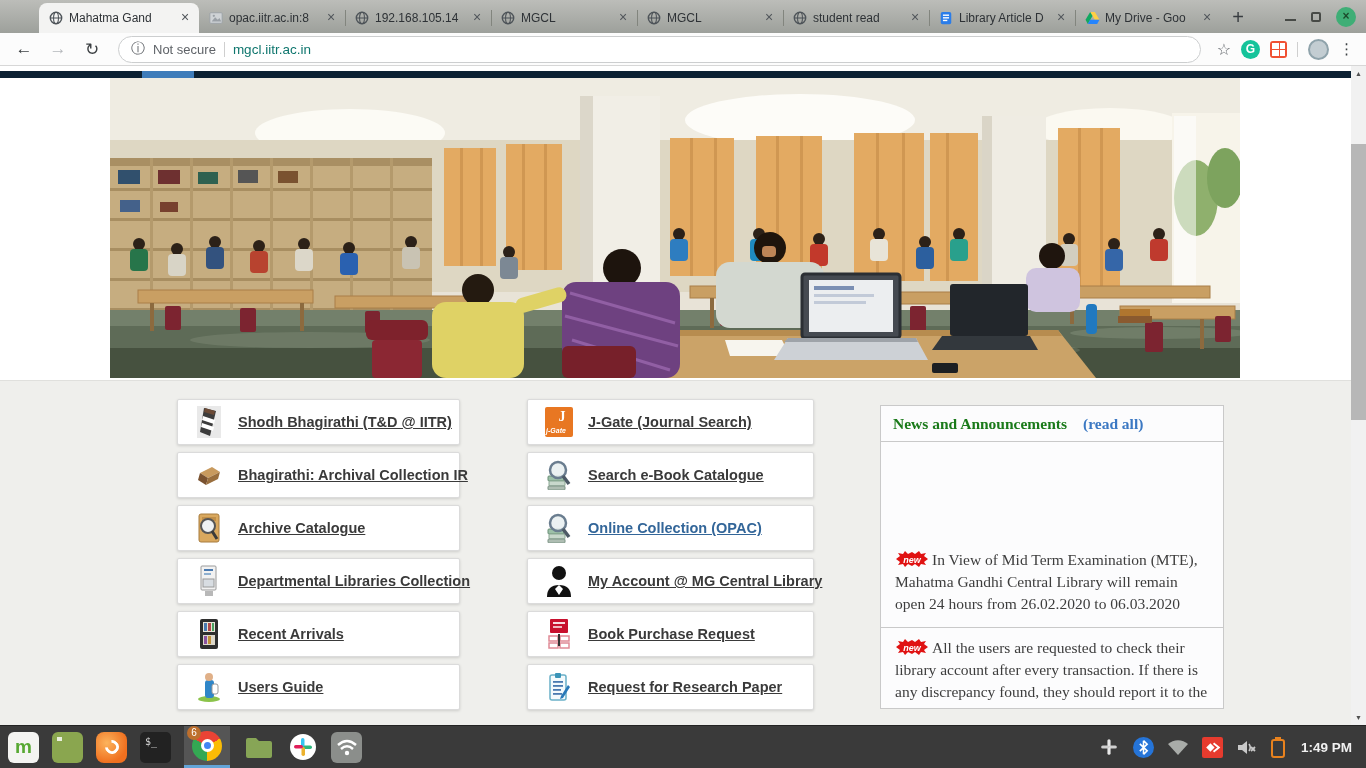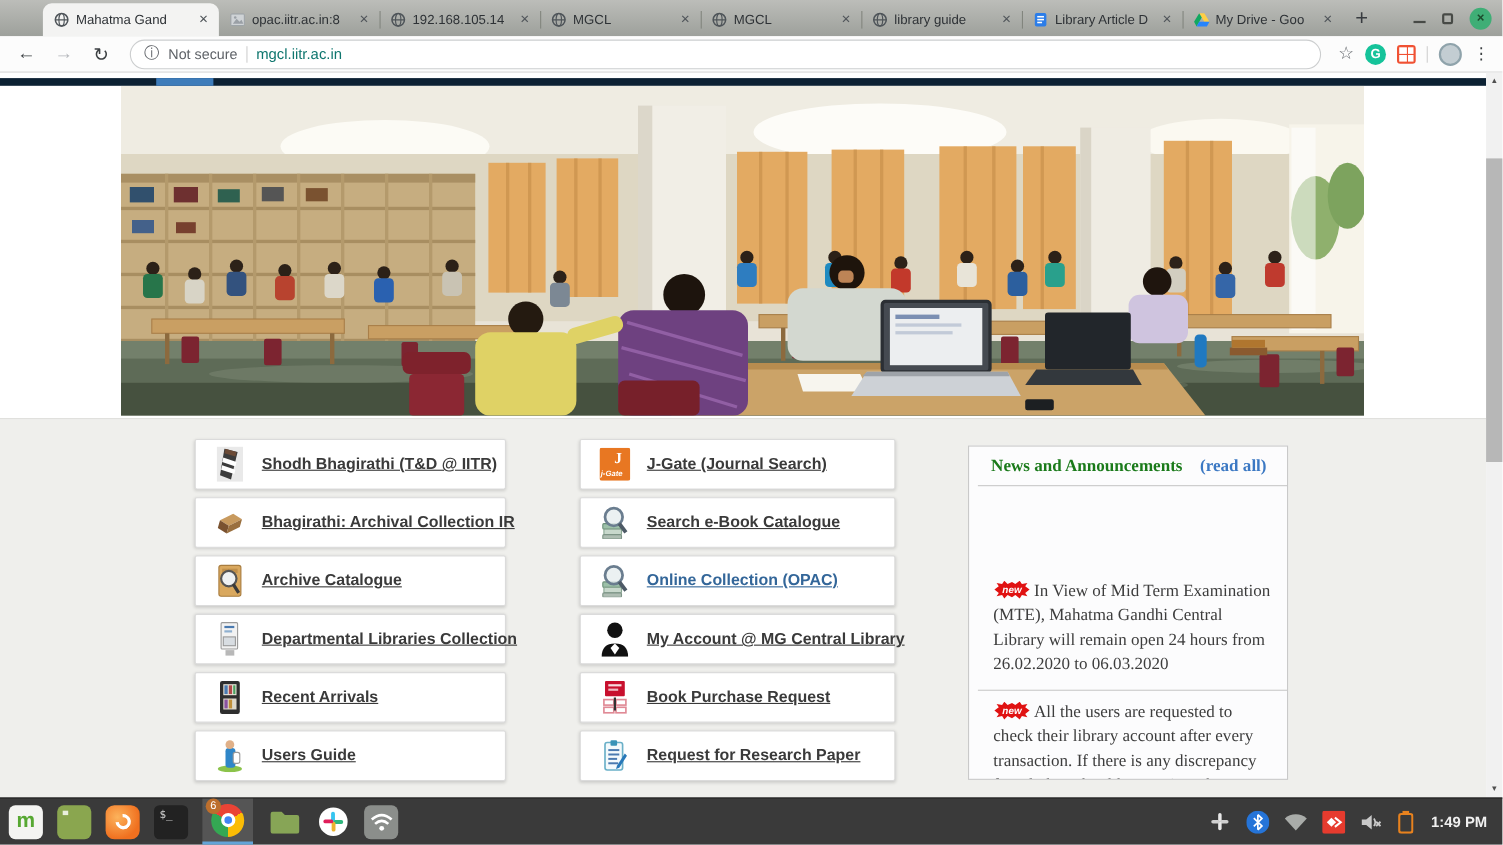--- a/index.html
+++ b/index.html
@@ -63,22 +63,22 @@
   .col2 { left:527px; top:399px; width:287px; }
   .card { height:46px; background:#fff; border:1px solid #dbdbdb; border-radius:2px;
     box-shadow:0 1px 3px rgba(0,0,0,.14); display:flex; align-items:center;
     padding:0 8px 0 17px; margin-bottom:7px; cursor:pointer; }
   .cicon { width:28px; height:36px; margin-right:15px; display:flex;
     align-items:center; justify-content:center; flex:0 0 28px; }
   .clabel { font-weight:bold; font-size:14.5px; color:#3a3a3a; white-space:nowrap;text-decoration:underline; }
   .clabel.opac { color:#336699; }
 
   
-  .news { position:absolute; left:880px; top:405px; width:291px; background:#fcfcfd;
-    border:1px solid #c9c9c9; font-family:"Liberation Serif",serif;padding-left:8px; }
+  .news { position:absolute; left:880px; top:405px; width:344px; background:#fcfcfd;
+    border:1px solid #c9c9c9; font-family:"Liberation Serif",serif; }
   .news-header { display:flex; align-items:baseline; gap:16px; padding:9px 12px 8px;
     border-bottom:1px solid #c9c9c9; }
   .news-title { color:#1a7a1a; font-weight:bold; font-size:15.5px; }
   .read-all { color:#3b78c3; font-weight:bold; font-size:15.5px; cursor:pointer; }
   .news-item1 { height:186px; display:flex; flex-direction:column;
     justify-content:flex-end; padding:0 14px 12px; border-bottom:1px solid #c9c9c9; }
   .news-item2 { height:80px; overflow:hidden; padding:9px 14px 0; }
   .news-text { font-size:15.5px; line-height:1.42; color:#3d3d3d; }
   .badge-new { vertical-align:-3px; margin-right:3px; }
 
@@ -175,21 +175,21 @@
     <span class="tab-close">×</span>
   </div>
   <div class="tab inactive sep">
     <span class="fav">
       <svg width="14" height="14" viewBox="0 0 16 16">
           <circle cx="8" cy="8" r="6.5" fill="none" stroke="#4e5459" stroke-width="1.6"></circle>
           <ellipse cx="8" cy="8" rx="2.8" ry="6.5" fill="none" stroke="#4e5459" stroke-width="1.2"></ellipse>
           <line x1="1.5" y1="8" x2="14.5" y2="8" stroke="#4e5459" stroke-width="1.2"></line>
         </svg>
     </span>
-    <span class="tab-title">library guide</span>
+    <span class="tab-title">student read</span>
     <span class="tab-close">×</span>
   </div>
   <div class="tab inactive sep">
     <span class="fav">
       <svg width="14" height="14" viewBox="0 0 16 16">
           <rect x="2" y="1" width="12" height="14" rx="2" fill="#2b7de9"></rect>
           <rect x="4.5" y="4" width="7" height="1.6" fill="#fff"></rect>
           <rect x="4.5" y="7" width="7" height="1.6" fill="#fff"></rect>
           <rect x="4.5" y="10" width="5" height="1.6" fill="#fff"></rect>
         </svg>

